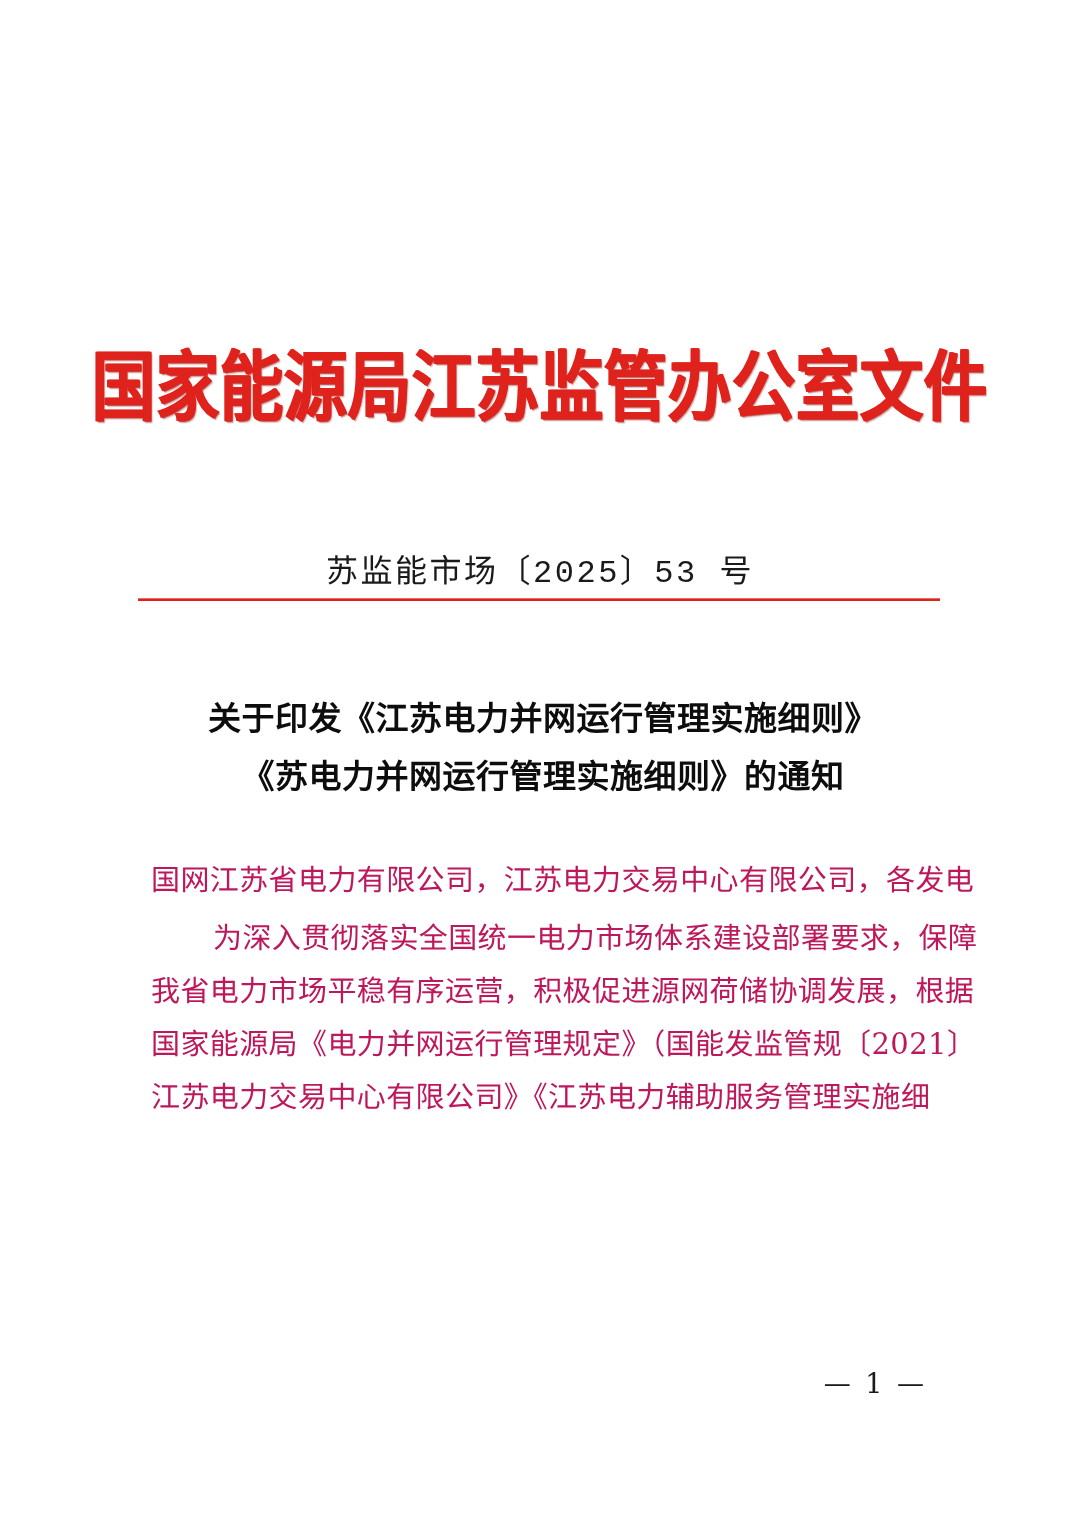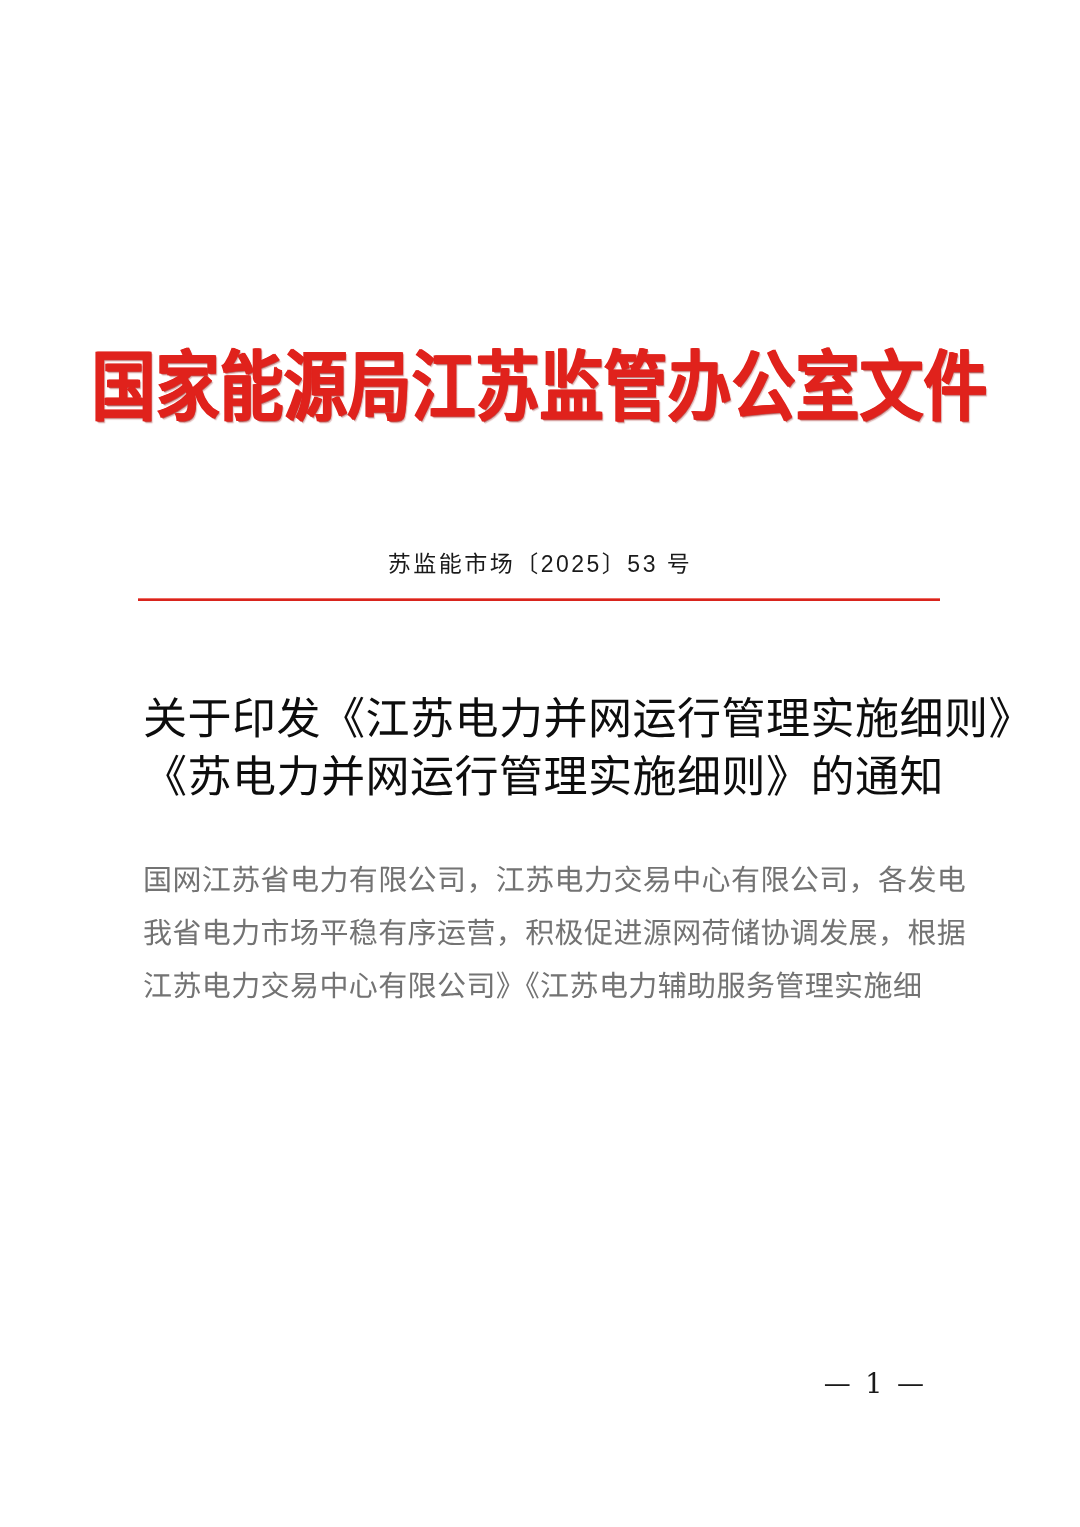--- a/index.html
+++ b/index.html
@@ -48,22 +48,22 @@
   }
 
   
   .doc-number {
     position: absolute;
     left: 0;
     right: 0;
     top: 545px;
     text-align: center;
     color: #1a1a1a;
-    font-family: Liberation Sans, sans-serif;
-    font-size: 23px;
+    font-family: Liberation Mono, monospace;
+    font-size: 32px;
     letter-spacing: 2.5px;
     white-space: nowrap;
   }
 
   
   .red-rule {
     position: absolute;
     left: 138px;
     width: 802px;
     top: 598px;
@@ -78,38 +78,39 @@
     position: absolute;
     left: 143px;
     top: 690px;
     width: 800px;
   }
 
   .doc-title {
     text-align: center;
     color: #0d0d0d;
     font-family: "DejaVu Sans", "Liberation Sans", sans-serif;
-    font-weight: 400;
-    font-size: 44px;
+    font-weight: 700;
+    font-size: 33px;
     line-height: 58px;
     letter-spacing: 0.5px;
     white-space: nowrap;
   }
 
   .doc-title .tline {
     display: block;
   }
 
   .body-block {
     margin-top: 48px;
-    color: #737373;
+    color: #be185d;
     font-family: "DejaVu Serif", "Liberation Serif", serif;
     font-size: 29px;
     line-height: 53px;
     letter-spacing: 0.4px;
+    margin-left: 8px;
   }
 
   .body-line {
     display: block;
     white-space: nowrap;
   }
 
   .body-line.gap-before {
     margin-top: 5px;
   }
@@ -148,21 +149,23 @@
 
   <div class="content">
 
     <div class="doc-title">
       <span class="tline">关于印发《江苏电力并网运行管理实施细则》</span>
       <span class="tline">《苏电力并网运行管理实施细则》的通知</span>
     </div>
 
     <div class="body-block">
       <span class="body-line">国网江苏省电力有限公司，江苏电力交易中心有限公司，各发电</span>
+      <span class="body-line indent gap-before">为深入贯彻落实全国统一电力市场体系建设部署要求，保障</span>
       <span class="body-line">我省电力市场平稳有序运营，积极促进源网荷储协调发展，根据</span>
+      <span class="body-line">国家能源局《电力并网运行管理规定》（国能发监管规〔2021〕</span>
       <span class="body-line">江苏电力交易中心有限公司》《江苏电力辅助服务管理实施细</span>
     </div>
 
   </div>
 
   <div class="page-footer">— 1 —</div>
 
 </div>
 
 </body></html>

